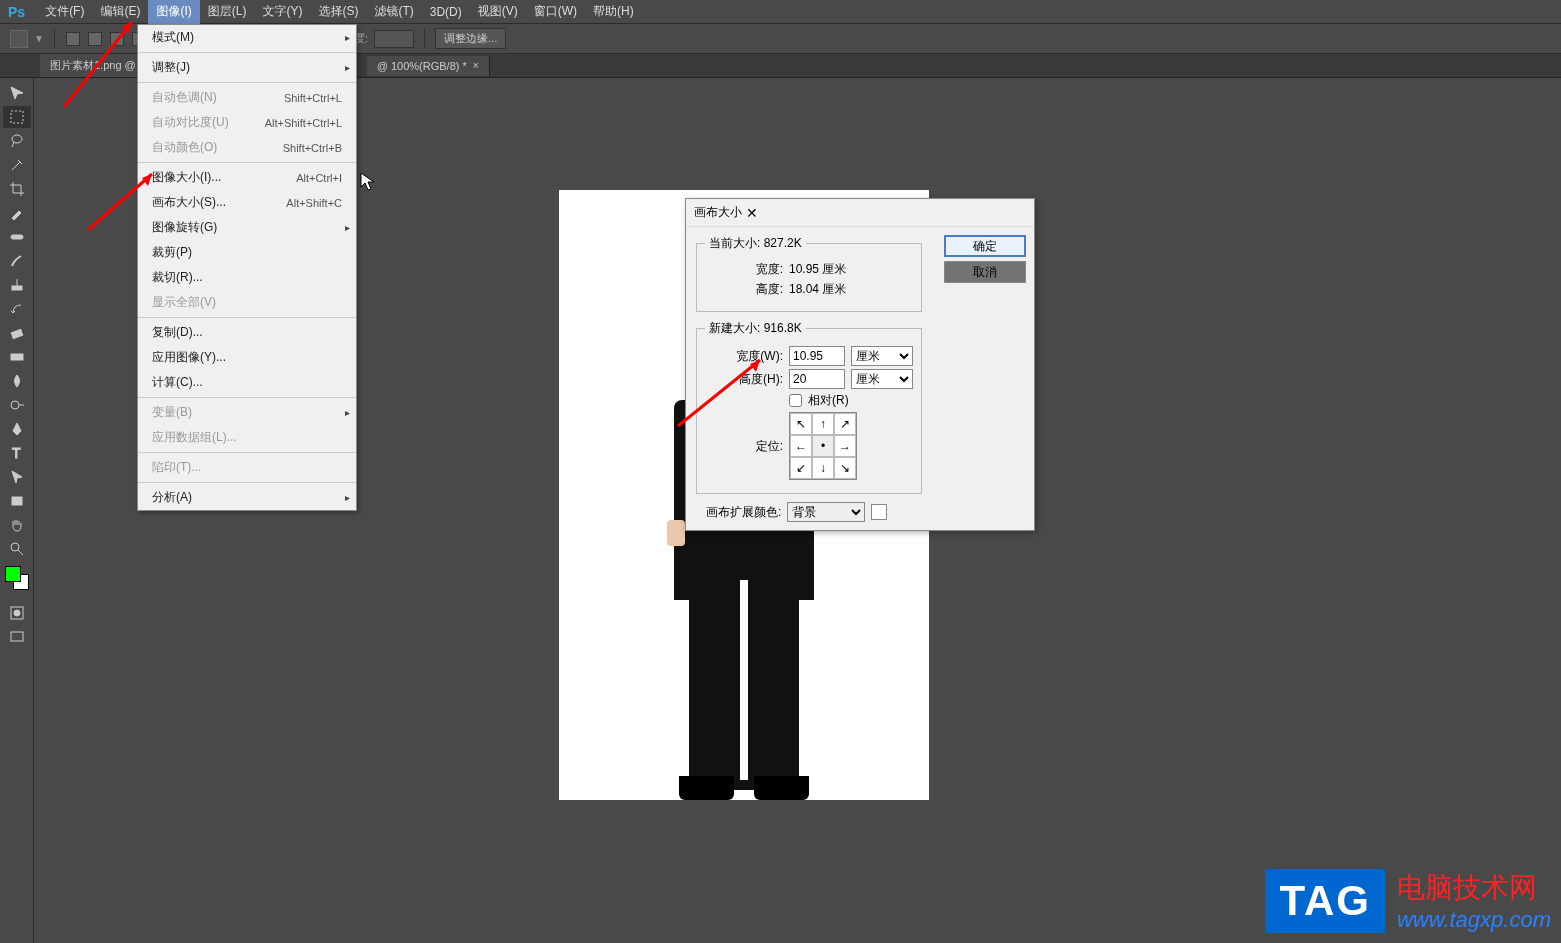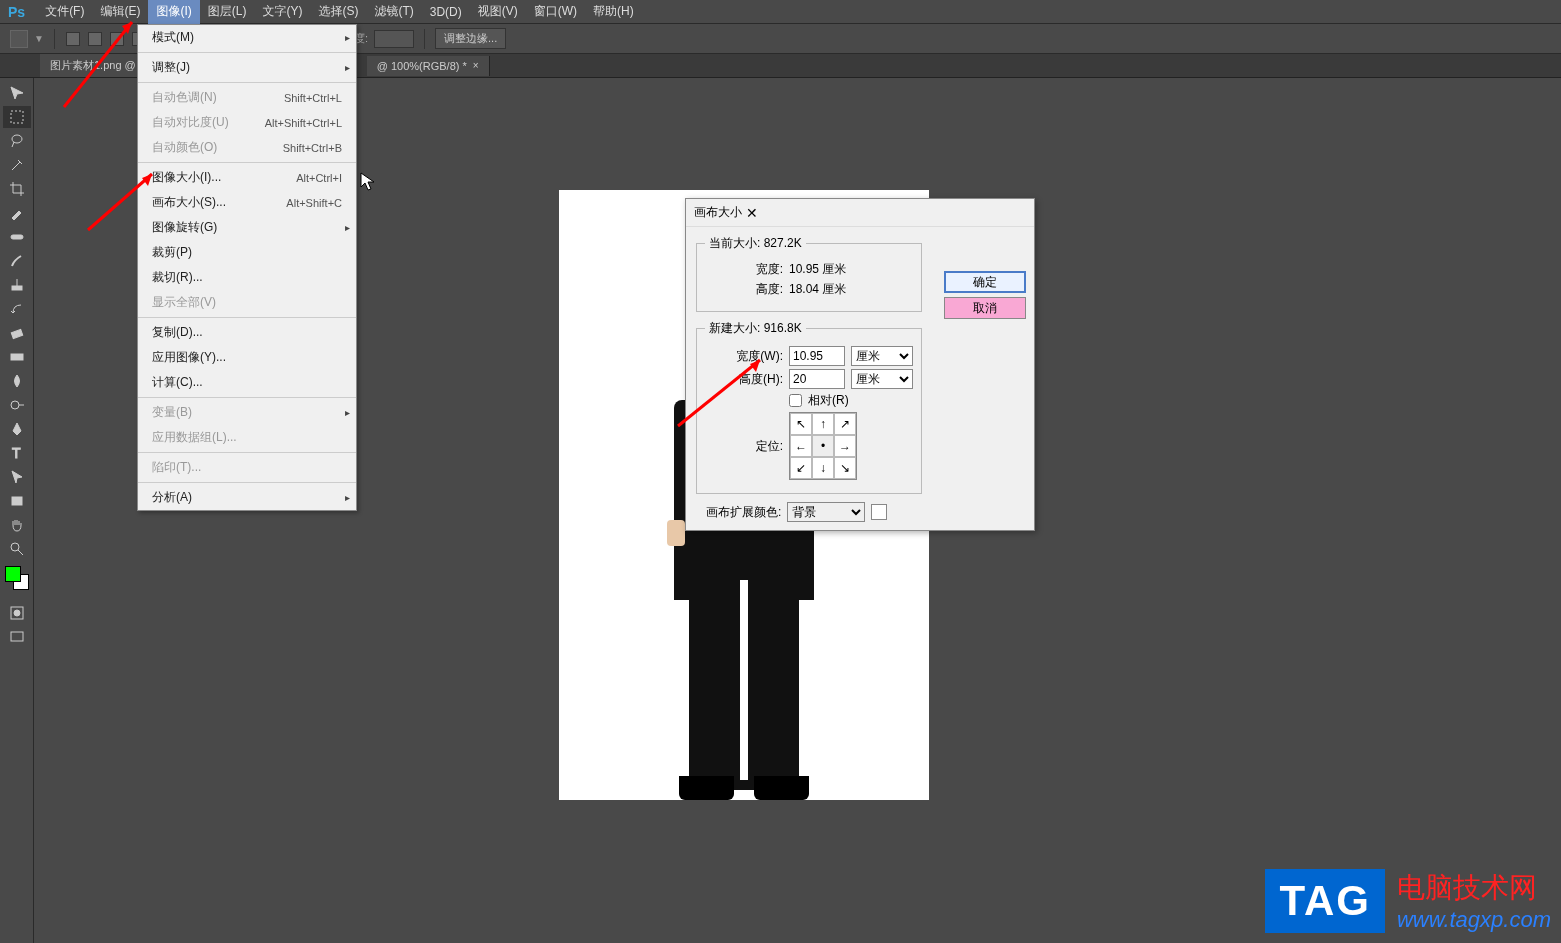--- a/index.html
+++ b/index.html
@@ -54,22 +54,22 @@
   .dropdown .sc { color: #555; font-size: 11px; }
   .dropdown .arrow::after { content: "▸"; position: absolute; right: 6px; color: #444; font-size: 10px; }
   
   
   .dialog { position: absolute; left: 685px; top: 198px; width: 350px; background: #f0f0f0; border: 1px solid #888; z-index: 60; box-shadow: 2px 2px 6px rgba(0,0,0,0.3); color: #000; }
   .dlg-title { height: 28px; display: flex; align-items: center; padding: 0 8px; border-bottom: 1px solid #ddd; font-size: 12px; }
   .dlg-title .x { cursor: pointer; font-size: 14px; padding: 0 4px; }
   .dlg-body { padding: 8px 10px; display: flex; gap: 22px; }
   .dlg-left { flex: 1; }
   .dlg-right { width: 84px; display: flex; flex-direction: column; gap: 4px; }
-  .dlg-btn { width: 82px; height: 22px; background: #f9a8d4; border: 1px solid #888; font-size: 12px; }
-  .dlg-btn.primary { border: 2px solid #4a7bc8; background: #eaf2ff; margin-top: 36px; }
+  .dlg-btn { width: 82px; height: 22px; background: #737373; border: 1px solid #888; font-size: 12px; }
+  .dlg-btn.primary { border: 2px solid #4a7bc8; background: #eaf2ff; }
   fieldset { border: 1px solid #bbb; padding: 6px 8px 10px; margin-bottom: 8px; font-size: 12px; }
   legend { padding: 0 4px; }
   .field-row { display: flex; align-items: center; gap: 6px; margin: 3px 0; }
   .field-row label { width: 78px; text-align: right; }
   .field-row .val { }
   .num-input { width: 56px; height: 20px; border: 1px solid #888; padding: 1px 3px; font-size: 12px; }
   .unit-select { width: 62px; height: 20px; border: 1px solid #888; font-size: 12px; background: #fff; }
   .anchor-grid { display: inline-grid; grid-template-columns: repeat(3, 22px); grid-template-rows: repeat(3, 22px); border: 1px solid #888; }
   .anchor-cell { border: 1px solid #bbb; display: flex; align-items: center; justify-content: center; font-size: 12px; cursor: pointer; background: #fff; }
   .anchor-cell.center { background: #eee; }

